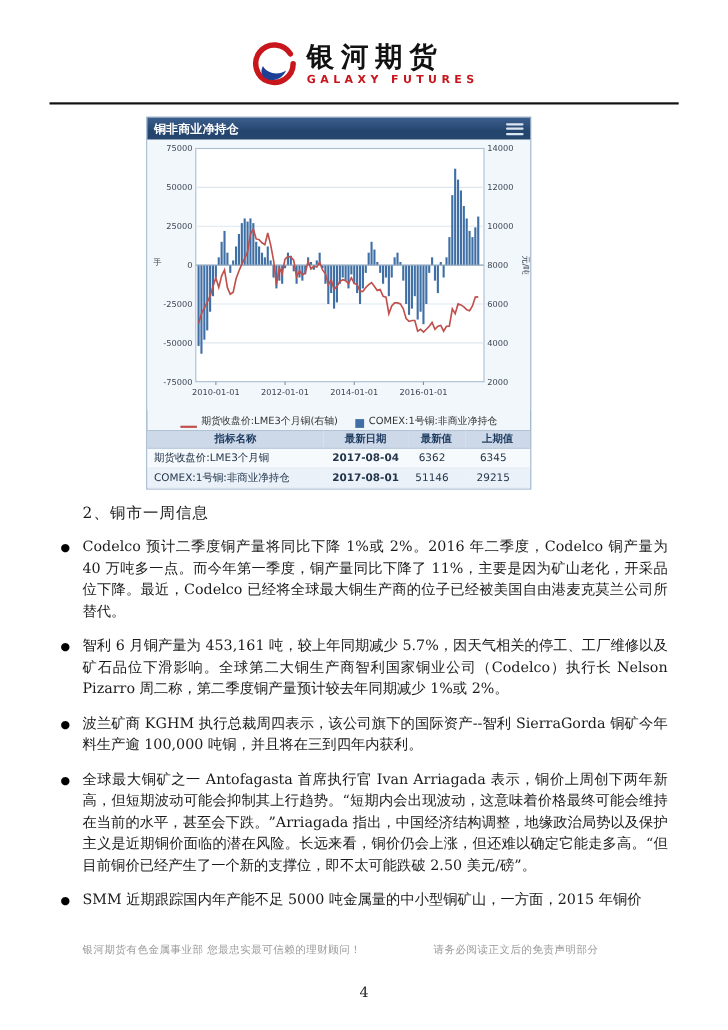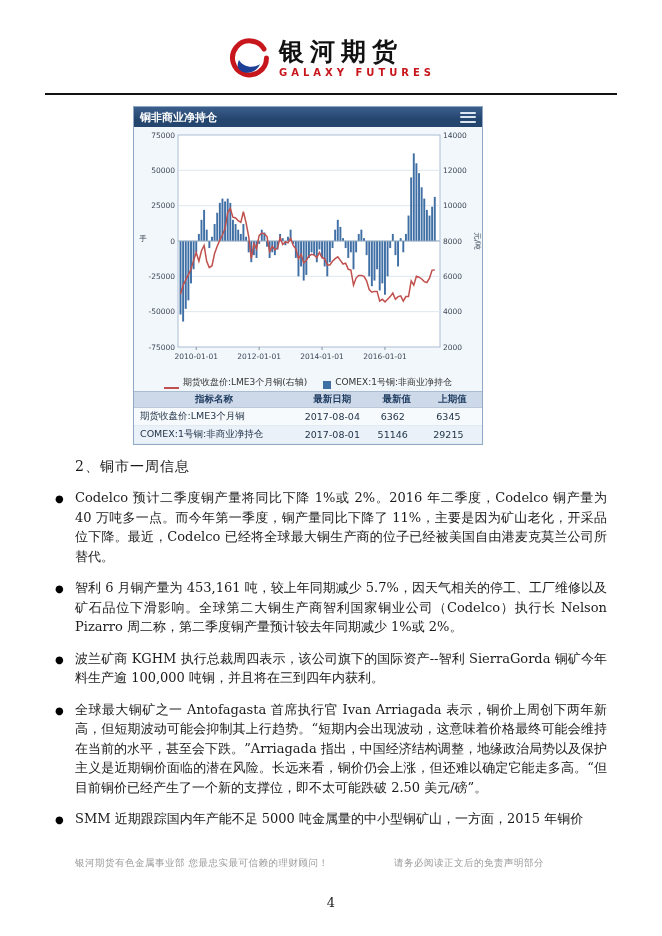--- a/index.html
+++ b/index.html
@@ -25,21 +25,21 @@
   .chart-legend { display:flex; justify-content:center; align-items:center; gap:16px; height:18px; font-size:9px; color:#333; }
   .legend-item { display:flex; align-items:flex-end; gap:4px; }
   .swatch-line { width:15px; height:0; border-top:2px solid var(--line-red,#c0504d); }
   .swatch-bar { width:8px; height:8px; background:var(--bar-blue,#3f6fa5); }
   .indicator-table { width:100%; border-collapse:collapse; font-size:9.5px; color:#22354a; border-top:1px solid #aabdd1; }
   .indicator-table th { background:#cdd9e9; color:#1d3a5f; font-weight:bold; height:16px; border-bottom:1px solid #b9c9da; text-align:center; padding:1px 4px; }
   .indicator-table td { height:18px; padding:1px 6px; border-bottom:1px solid #e2eaf2; }
   .indicator-table tr:nth-child(1) td { background:#f7fafd; }
   .indicator-table tr:nth-child(2) td { background:#eaf1f8; }
   .indicator-table td.c-name { text-align:left; }
-  .indicator-table td.c-date { text-align:center; }
+  .indicator-table td.c-date { text-align:center;font-weight:bold; }
   .indicator-table td.c-num { text-align:center; padding-right:14px; }
 
   
   .content { position:absolute; top:458px; left:55px; width:552px; }
   .section-heading { font-size:14px; margin-left:20px; margin-bottom:12px; letter-spacing:1px; }
   .bullet-list { list-style:none; padding-left:20px; }
   .bullet-list li { position:relative; font-size:13px; line-height:19.5px; text-align:justify; margin-bottom:12px; }
   .bullet-glyph { position:absolute; left:-20px; top:1px; font-size:10px; color:#000; }
 
   

